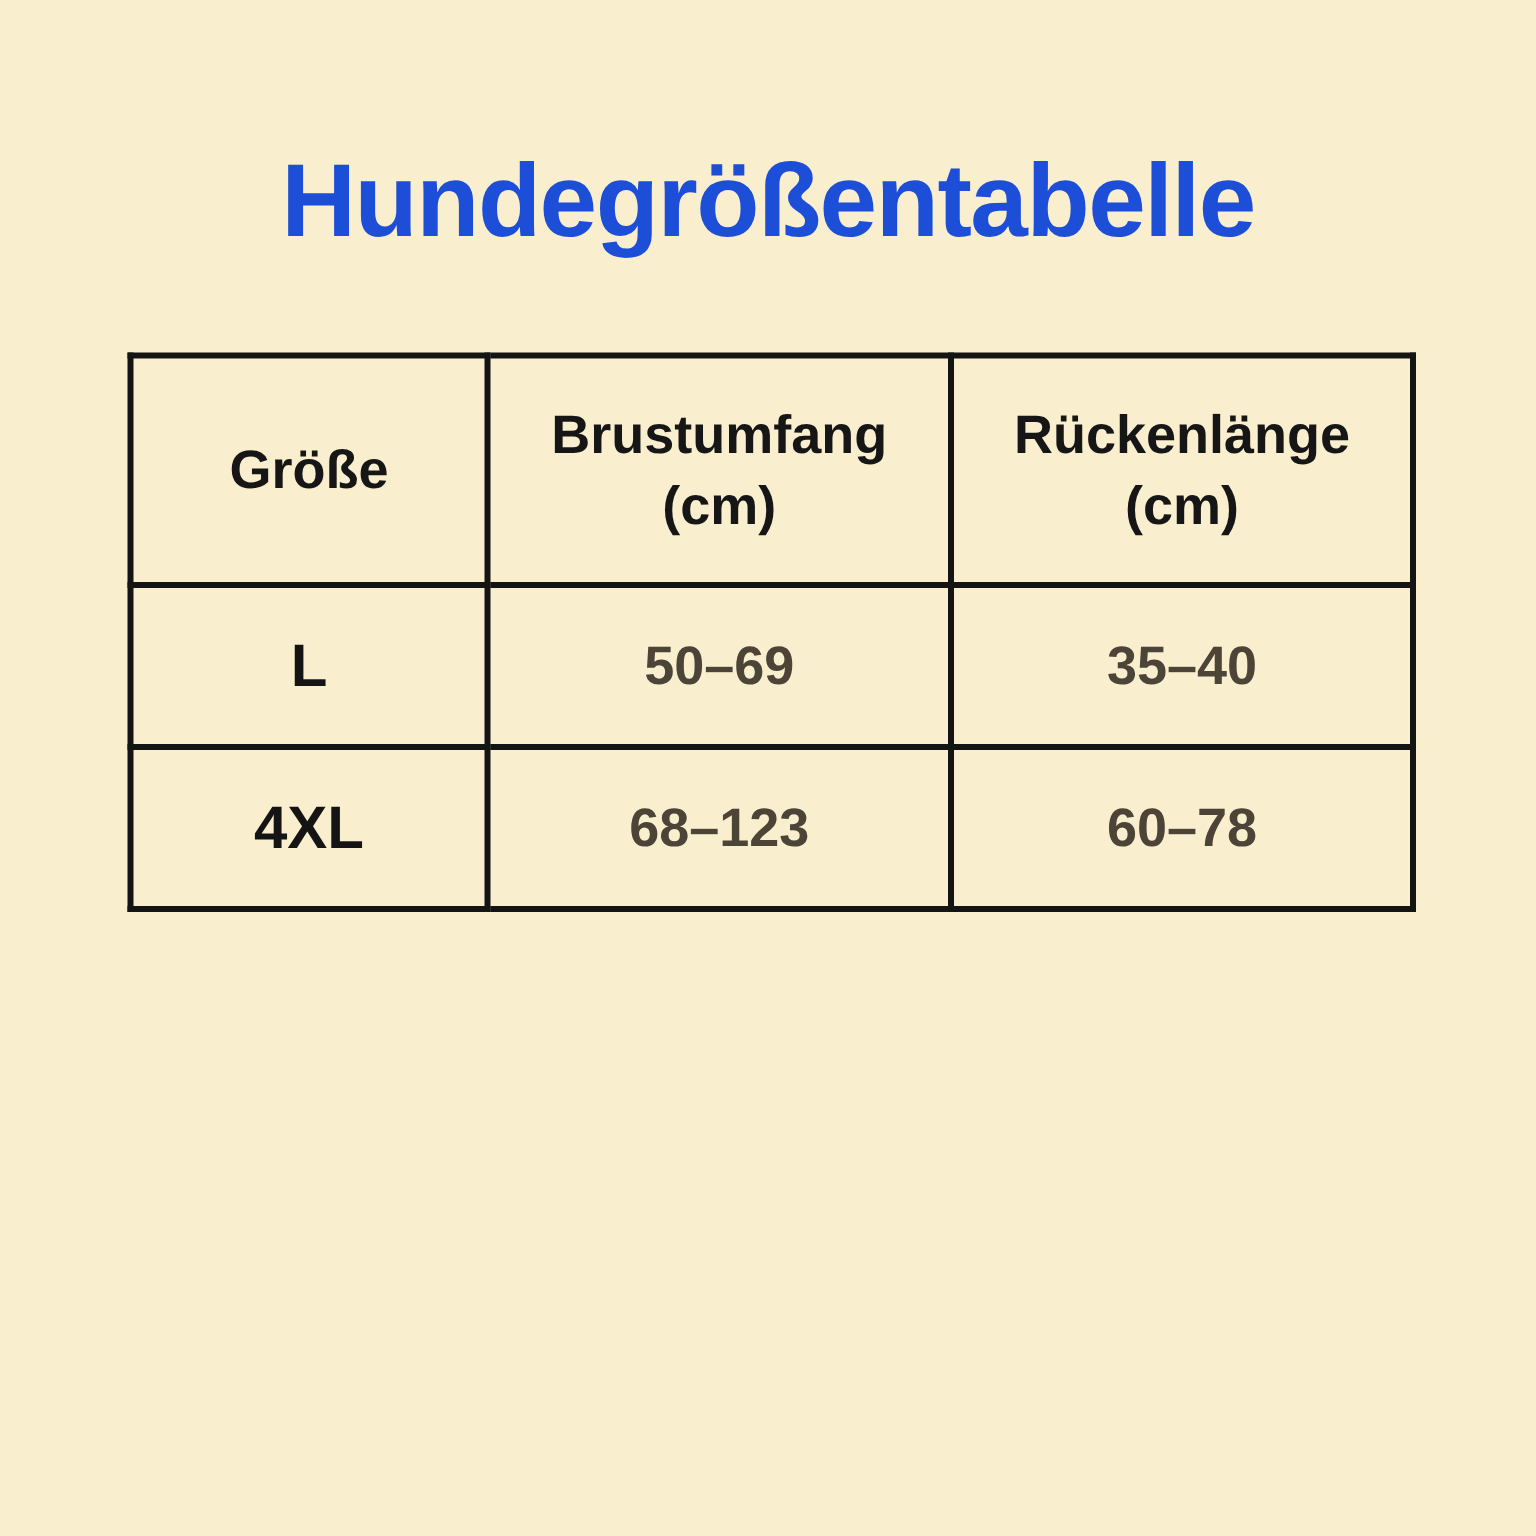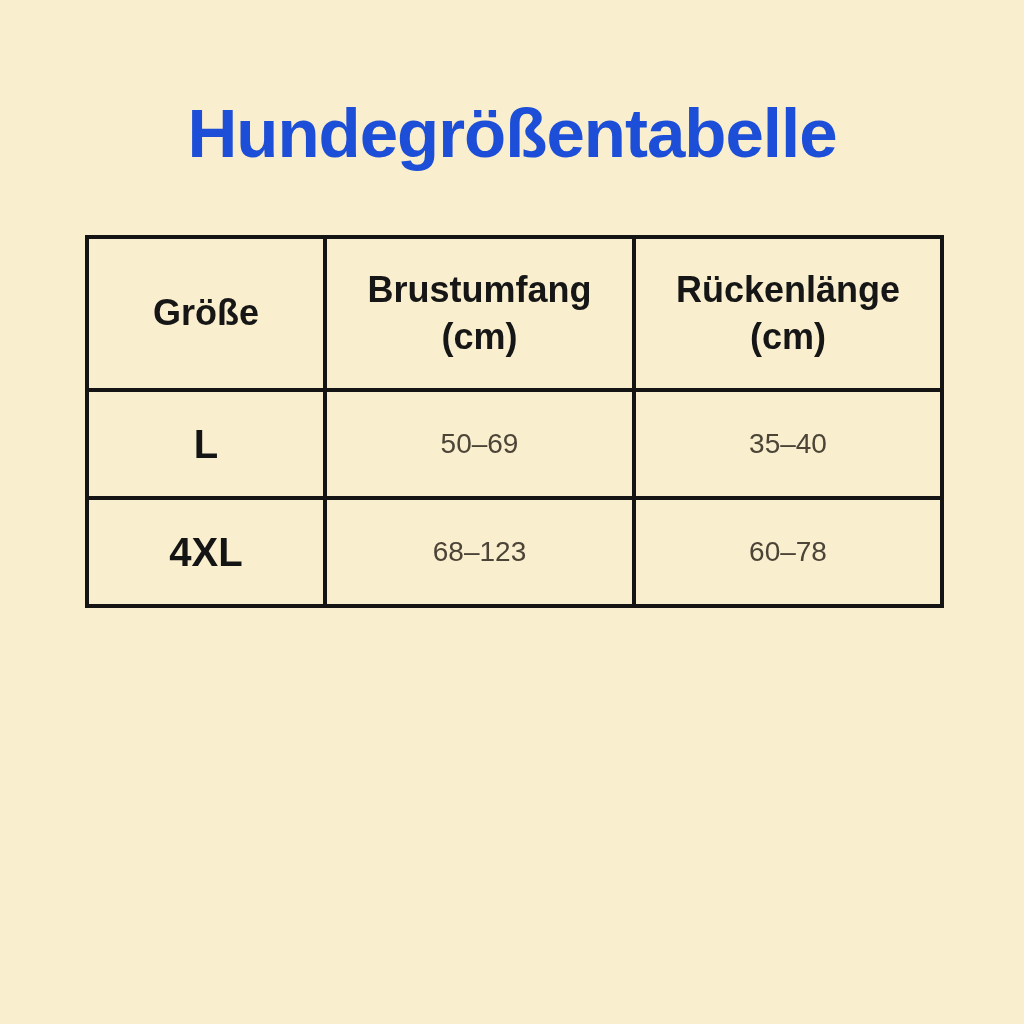--- a/index.html
+++ b/index.html
@@ -50,22 +50,22 @@
   }
   .size-table tr.data-row td {
     height: 104px;
   }
   .size-cell {
     font-size: 40px;
     font-weight: 700;
     color: #141414;
   }
   .value-cell {
-    font-size: 28px;
-    font-weight: 400;
+    font-size: 36px;
+    font-weight: 700;
     color: #4b4437;
   }
   .col-unit:empty { display: none; }
   .col-label, .col-unit { display: block; }
 </style>
 </head>
 <body>
 
 <div class="page-title">Hundegrößentabelle</div>
 

